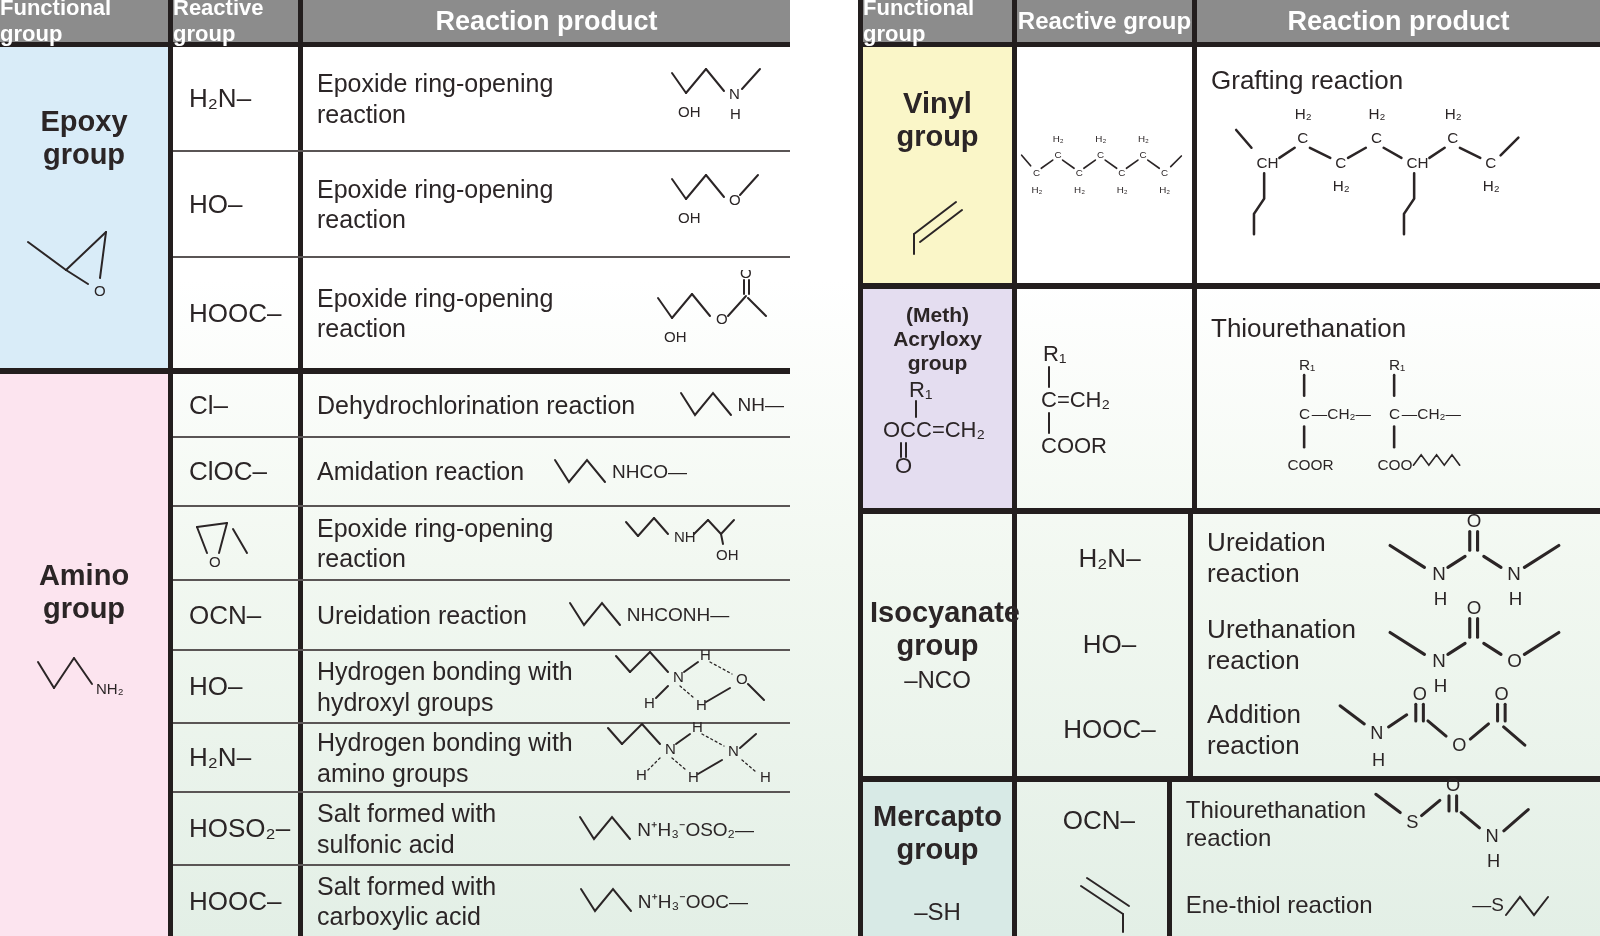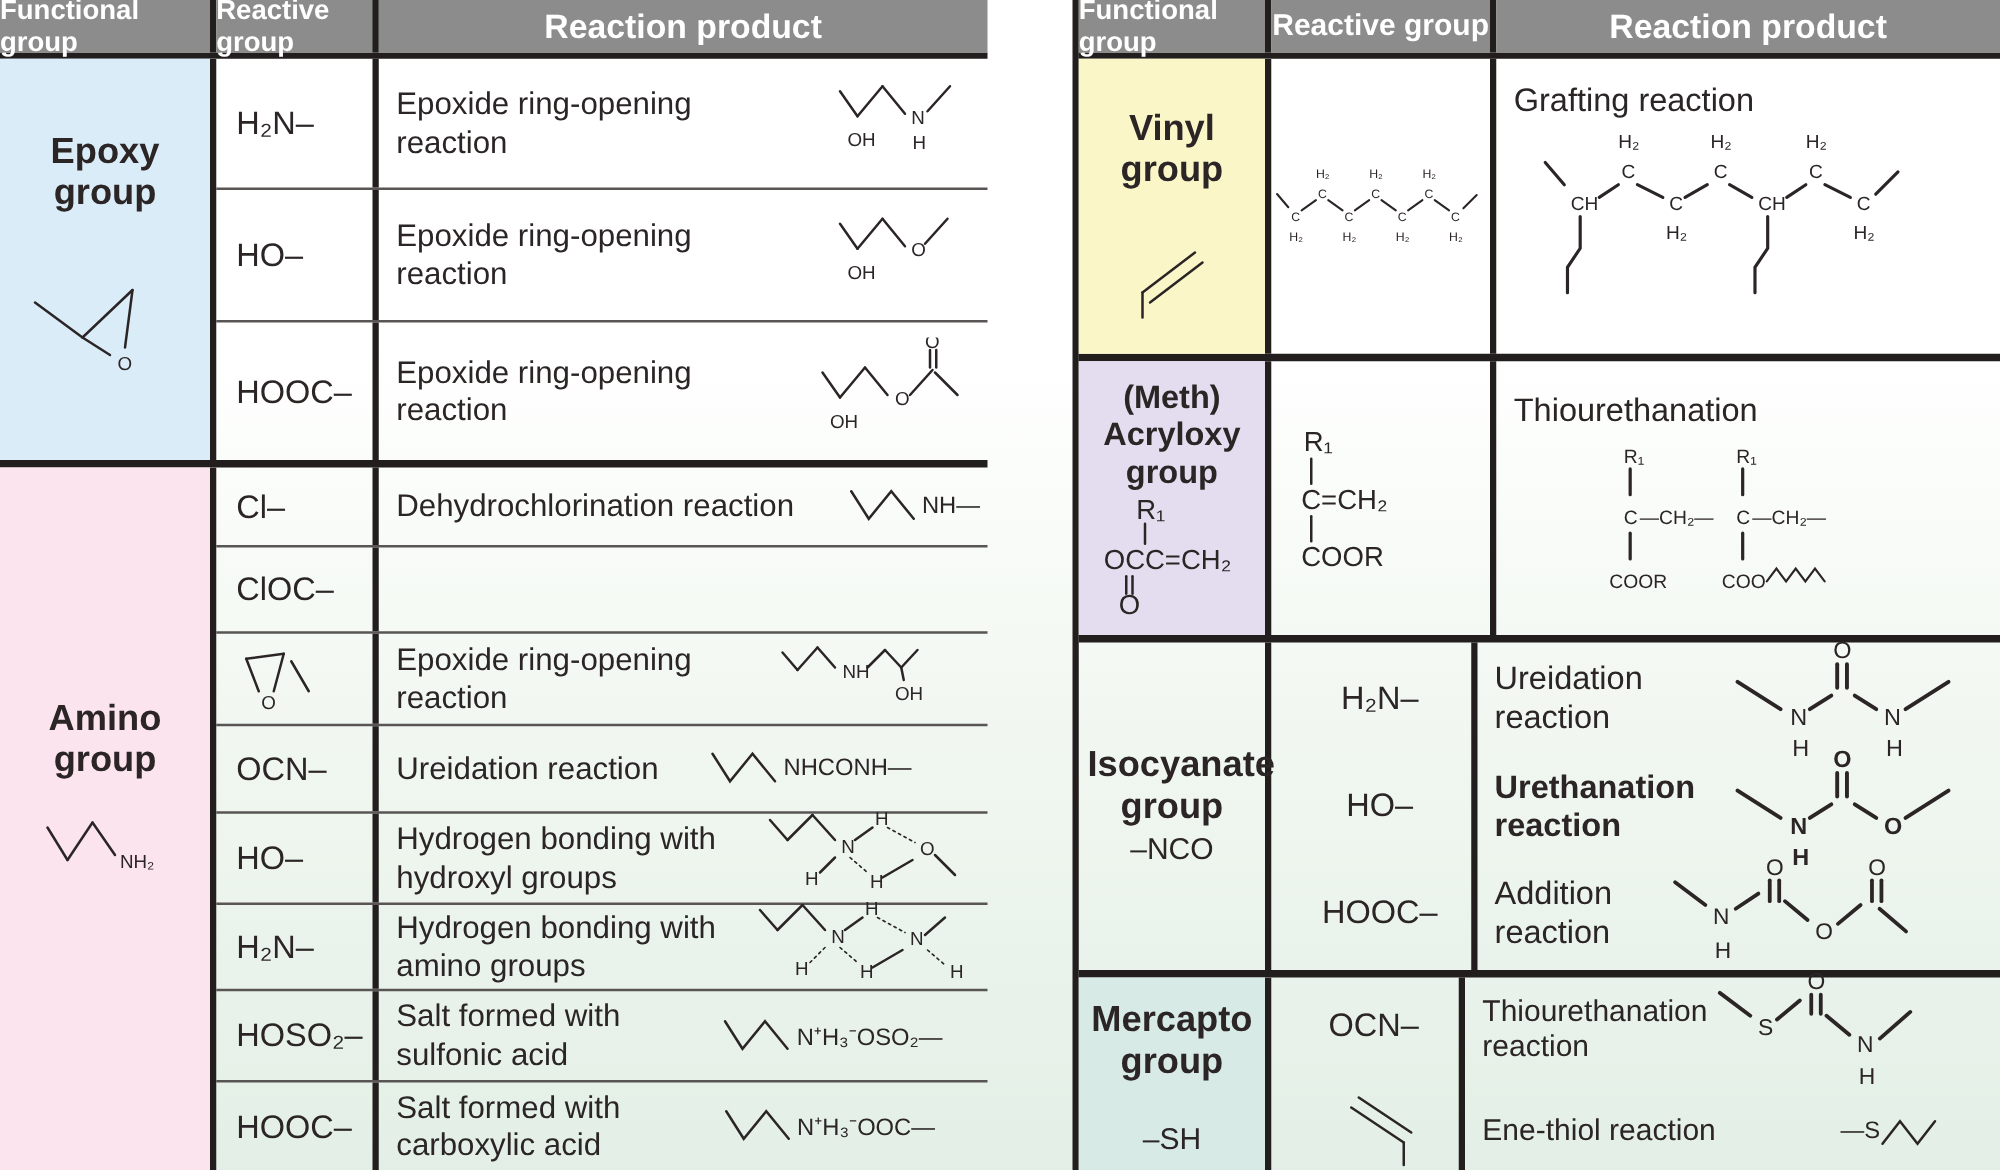--- a/index.html
+++ b/index.html
@@ -152,20 +152,29 @@
             <span class="struct">
               <svg class="st" width="58" height="36" viewBox="0 0 58 36">
                   <use href="#zz"></use>
                 </svg>
               <span class="tail">NH—</span>
             </span>
           </div>
         </div>
         <div class="rw div" style="height:69px">
           <div class="rcell">ClOC–</div>
+          <div class="pcell" style="justify-content:flex-start;">
+            <span class="plabel">Amidation reaction</span>
+            <span class="struct" style="margin-left:28px;margin-right:auto;">
+              <svg class="st" width="58" height="36" viewBox="0 0 58 36">
+                  <use href="#zz"></use>
+                </svg>
+              <span class="tail">NHCO—</span>
+            </span>
+          </div>
         </div>
         <div class="rw div" style="height:74px">
           <div class="rcell">
             <svg class="st" width="66" height="56" viewBox="0 0 66 56">
               <line x1="8" y1="12" x2="38" y2="8"></line>
               <line x1="8" y1="12" x2="18" y2="38"></line>
               <line x1="38" y1="8" x2="30" y2="38"></line>
               <text x="20" y="52">O</text>
               <line x1="44" y1="14" x2="58" y2="38"></line>
             </svg>
@@ -345,21 +354,21 @@
             <line x1="212" y1="42" x2="226" y2="28"></line>
             <path d="M26,56 L26,76 L18,88 L18,104"></path>
             <path d="M144,56 L144,76 L136,88 L136,104"></path>
           </svg>
         </span>
       </div>
     </div>
 
     <div class="section sect-b" style="height:225px">
       <div class="fcell" style="background:#e4ddf0;padding-top:14px;">
-        <div class="fname" style="font-size:26px">(Meth) Acryloxy group</div>
+        <div class="fname" style="font-size:21px">(Meth) Acryloxy group</div>
         <svg class="st" width="118" height="96" viewBox="0 0 118 96" style="margin-top:4px">
           <text class="fm" x="30" y="18">R₁</text>
           <line x1="37" y1="22" x2="37" y2="38"></line>
           <text class="fm" x="4" y="58">OCC=CH₂</text>
           <line x1="22" y1="64" x2="22" y2="78"></line>
             <line x1="27" y1="64" x2="27" y2="78"></line>
           <text class="fm" x="16" y="94">O</text>
         </svg>
       </div>
       <div class="rcell" style="padding-left:22px;">
@@ -415,21 +424,21 @@
               <text class="sm" x="47" y="46">N</text>
                 <text class="sm" x="48" y="62">H</text>
               <line x1="20" y1="24" x2="42" y2="38"></line>
               <line x1="80" y1="31" x2="91" y2="38"></line>
               <text class="sm" x="95" y="46">N</text>
                 <text class="sm" x="96" y="62">H</text>
               <line x1="106" y1="38" x2="128" y2="24"></line>
             </svg>
           </span>
         </div>
-        <div class="sitem" style="height:85px;justify-content:space-between;padding-right:4px;font-weight:bold;">
+        <div class="sitem" style="height:85px;justify-content:space-between;padding-right:4px;">
           <span class="ptitle">Urethanation reaction</span>
           <span>
             <svg class="st" width="240" height="100" viewBox="0 0 150 64" style="stroke-width:1.5">
               <text class="sm" x="69" y="12">O</text>
               <line x1="71" y1="15" x2="71" y2="27"></line>
                 <line x1="76" y1="15" x2="76" y2="27"></line>
               <line x1="68" y1="31" x2="57" y2="38"></line>
               <text class="sm" x="47" y="46">N</text>
                 <text class="sm" x="48" y="62">H</text>
               <line x1="20" y1="24" x2="42" y2="38"></line>

